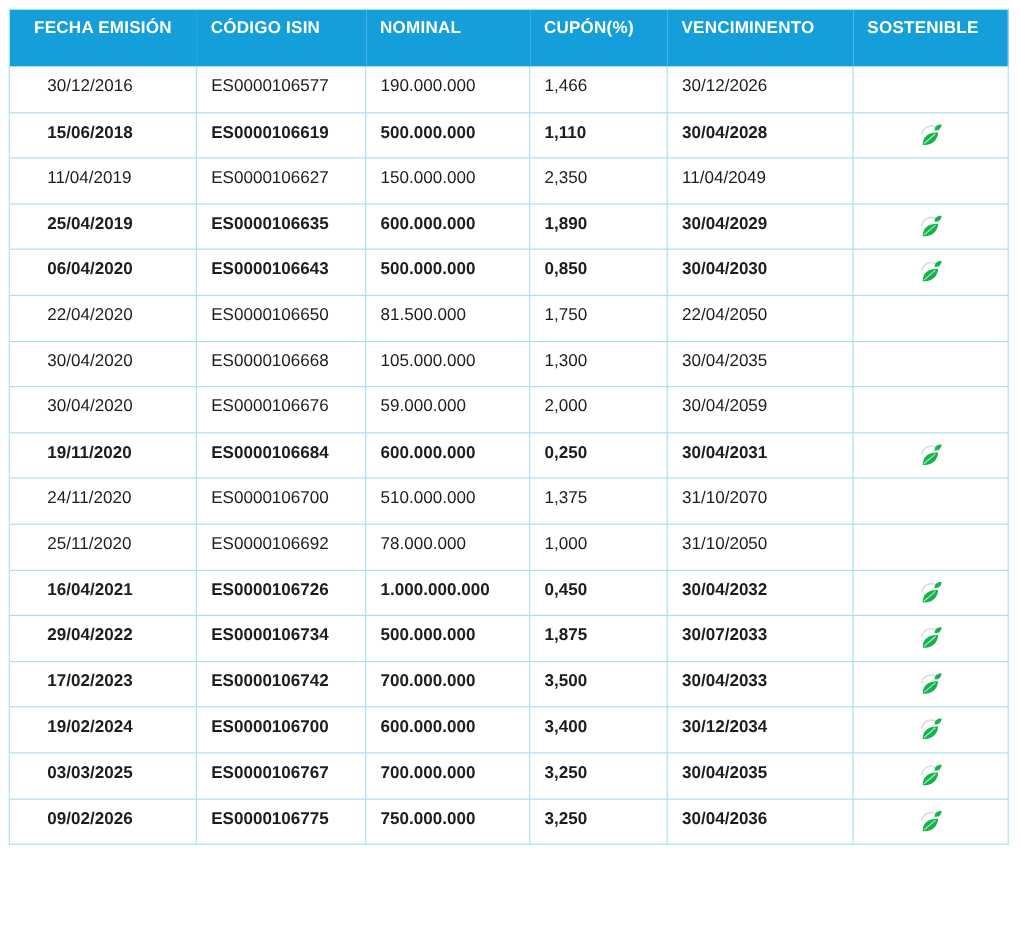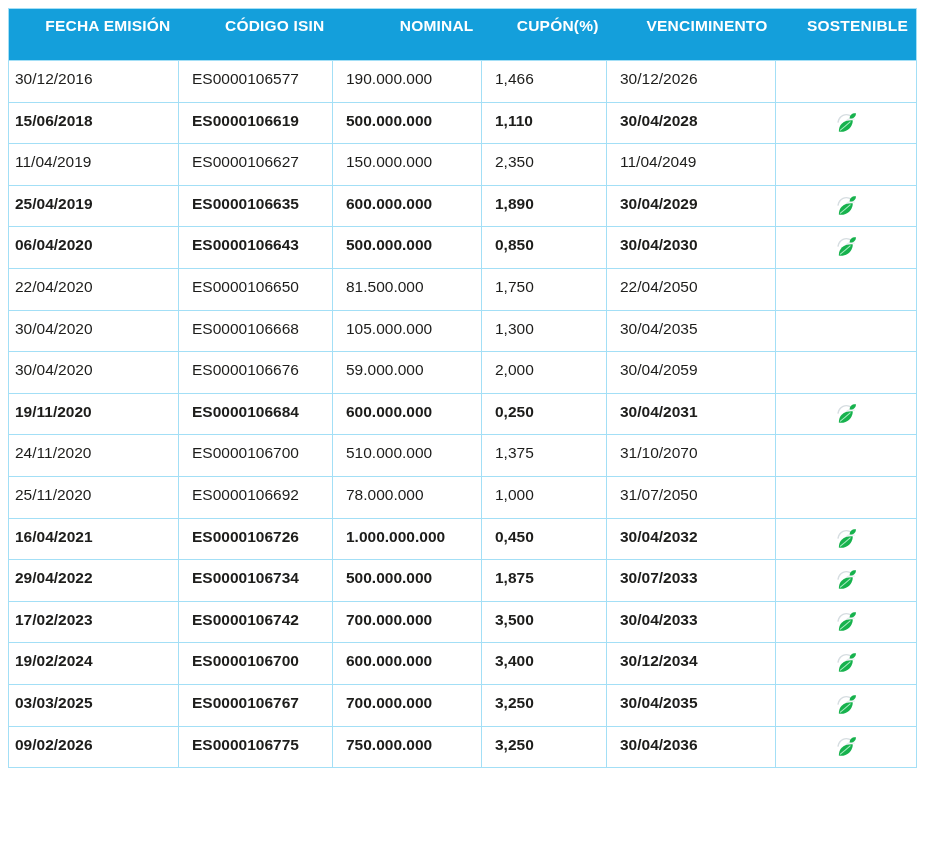--- a/index.html
+++ b/index.html
@@ -26,42 +26,42 @@
   col.col-4 { width: 125px; }
   col.col-5 { width: 169px; }
   col.col-6 { width: 141px; }
 
   thead th {
     background: #149fdb;
     color: #ffffff;
     font-size: 15.5px;
     font-weight: 700;
     letter-spacing: 0.2px;
-    text-align: right;
+    text-align: left;
     vertical-align: top;
     height: 52px;
     padding: 8px 8px 0 13px;
     border: 0;
     margin-left: 44px;
   }
   thead th.first { padding-left: 22px; }
 
   tbody td {
     border: 1.6px solid #a3dff6;
     background: #ffffff;
     color: #1d1d1b;
     font-size: 15.5px;
     font-weight: 400;
     vertical-align: top;
     height: 41.6px;
     padding: 9px 8px 0 13px;
     white-space: nowrap;
     overflow: hidden;
   }
-  tbody td.first { padding-left: 6px; }
+  tbody td.first { padding-left: 34px; }
   tbody td.sost-cell { text-align: center; padding-top: 8px; padding-left: 8px; }
   tbody tr.sustainable td { font-weight: 700; }
 
   .leaf-icon-svg {
     width: 23px;
     height: 23px;
     display: inline-block;
     vertical-align: top;
   }
 </style>
@@ -191,21 +191,21 @@
     <td>510.000.000</td>
     <td>1,375</td>
     <td>31/10/2070</td>
     <td class="sost-cell"></td>
   </tr>
         <tr>
     <td class="first">25/11/2020</td>
     <td>ES0000106692</td>
     <td>78.000.000</td>
     <td>1,000</td>
-    <td>31/07/2050</td>
+    <td>31/10/2050</td>
     <td class="sost-cell"></td>
   </tr>
         <tr class="sustainable">
     <td class="first">16/04/2021</td>
     <td>ES0000106726</td>
     <td>1.000.000.000</td>
     <td>0,450</td>
     <td>30/04/2032</td>
     <td class="sost-cell"><svg class="leaf-icon-svg" viewBox="0 0 24 24" xmlns="http://www.w3.org/2000/svg">
     <path d="M17.5 5.5 C11 1.5 4.5 5 3.2 11.5" fill="none" stroke="#d6dde1" stroke-width="1.5" stroke-linecap="round"></path>

